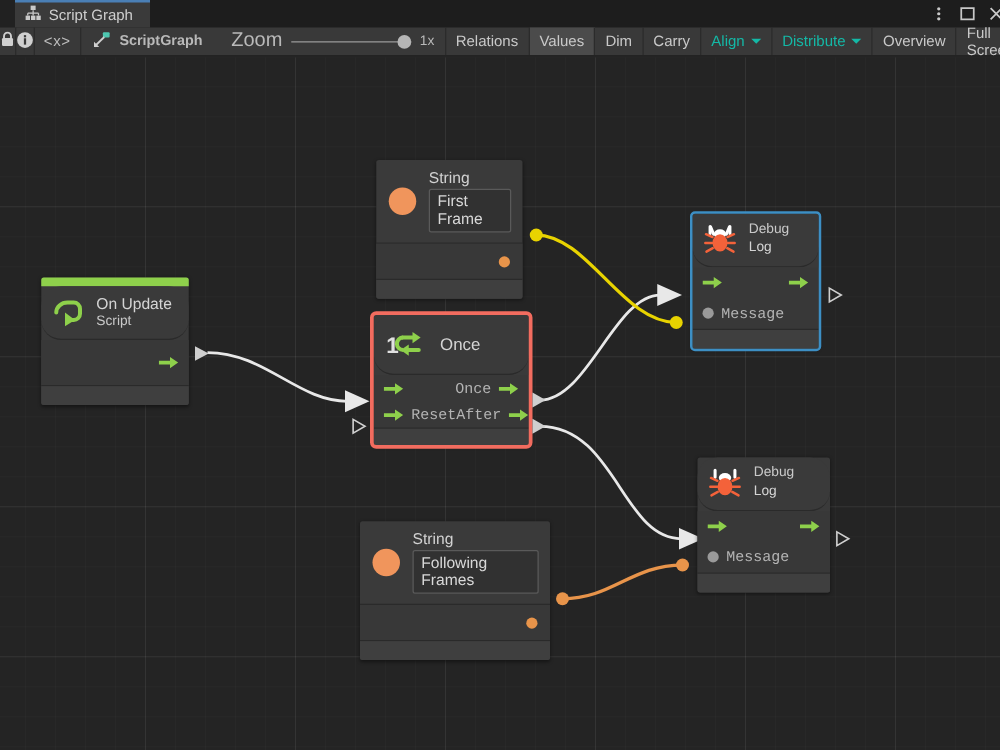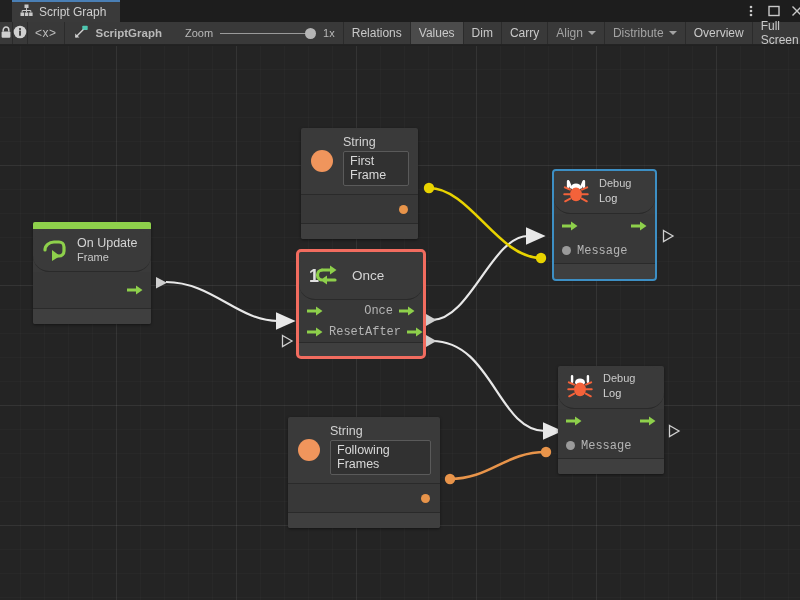--- a/index.html
+++ b/index.html
@@ -54,28 +54,28 @@
     border-right: 1px solid #2b2b2b;
     color: #c4c4c4; font-size: 11.5px;
     padding: 0 7px;
     box-sizing: border-box;
     height: 22px;
   }
   .tb-icon { width: 30px; padding: 0; }
   .tb-code { width: 76px; letter-spacing: 0.5px; color: #bdbdbd; font-size: 12px;}
   .tb-graphname { gap: 7px; padding-left: 9px; padding-right: 16px; color: #b9b9b9; border-right: none; font-weight: bold; }
   .tb-zoom { gap: 7px; border-right: 1px solid #2b2b2b; padding-right: 8px; }
-  .zoom-label { color: #b9b9b9; font-size: 11px; }
+  .zoom-label { color: #b9b9b9; font-size: 16px; }
   .zoom-slider { position: relative; width: 96px; height: 12px; display: flex; align-items: center;}
   .zoom-track { position: absolute; left: 0; right: 0; height: 1px; background: #9a9a9a; }
   .zoom-knob { position: absolute; right: 0px; width: 11px; height: 11px; border-radius: 50%; background: #b5b5b5; }
   .zoom-val { color: #b9b9b9; font-size: 11px; }
   .tb-btn { color: #c9c9c9; font-size: 12px; padding: 0 8px; }
   .tb-btn.active { background: #4b4b4b; }
-  .tb-btn.disabled { color: #a3a3a3; }
+  .tb-btn.disabled { color: #14b8a6; }
   .caret { display:inline-block; margin-left: 5px; width: 0; height: 0;
            border-left: 4px solid transparent; border-right: 4px solid transparent;
            border-top: 4px solid currentColor; }
 
   
   .canvas {
     position: absolute; left: 0; top: 46px; width: 800px; height: 554px;
     background-color: #242424;
     background-image:
       linear-gradient(to right, rgba(255,255,255,0.018) 1px, transparent 1px),
@@ -270,21 +270,21 @@
       <div class="node-accent" style="background:#8ed04b;"></div>
       <div class="node-head" style="padding:6px 8px 7px 7px;">
         <span class="head-icon">
           <svg width="28" height="26" viewBox="0 0 28 26">
             <path d="M5 13 a9 8 0 0 1 9 -8 h5 a5 5 0 0 1 5 5 v4 a5 5 0 0 1 -5 5 h-5" fill="none" stroke="#8ed04b" stroke-width="3.2" stroke-linecap="round"></path>
             <path d="M12 13 L12 24 L20 19 Z" fill="#8ed04b"></path>
           </svg>
         </span>
         <span class="head-texts">
           <span class="head-main" style="font-size:12.5px;">On Update</span>
-          <span class="head-sub">Frame</span>
+          <span class="head-sub">Script</span>
         </span>
       </div>
       <div class="node-body">
         <div class="port-row" style="height:36px;">
           <span class="port-left"></span>
           <span class="port-right">
             <svg class="flow-arrow" viewBox="0 0 16 12">
               <path d="M0 4.5 H9 V1.5 L15.5 6 L9 10.5 V7.5 H0 Z" fill="#8ed04b"></path>
             </svg>
           </span>

